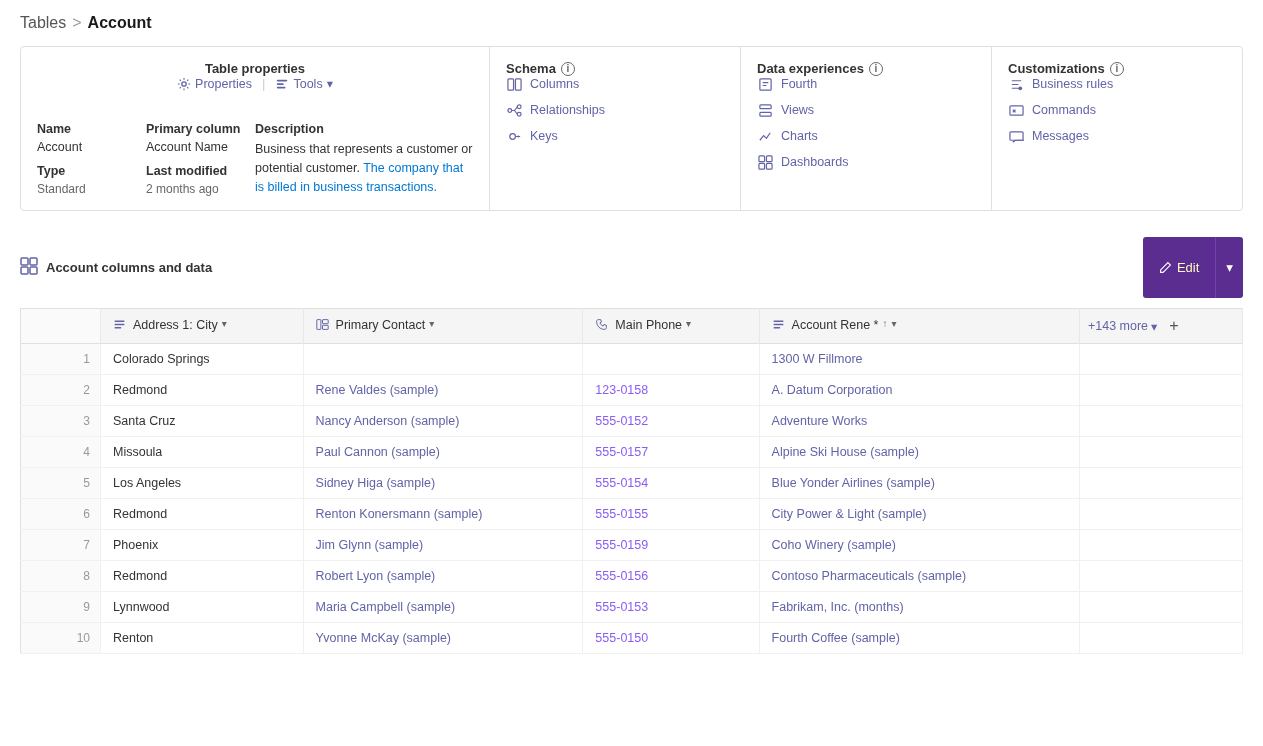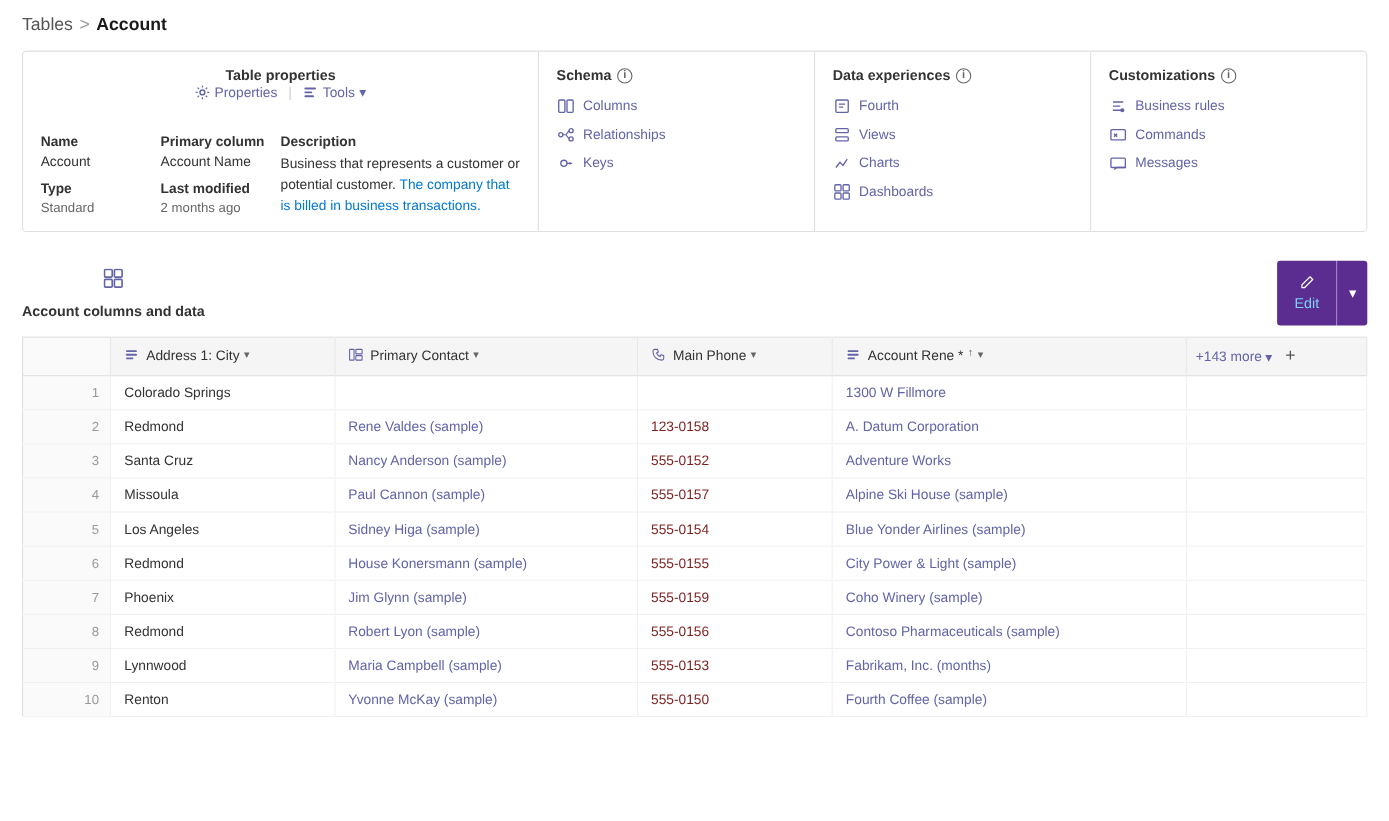--- a/index.html
+++ b/index.html
@@ -22,45 +22,45 @@
     .table-props-content { display: flex; gap: 0; margin-top: 31px; }
     .col { flex: 1; }
     .col-label { font-weight: 600; color: #333; margin-bottom: 4px; font-size: 12.5px; }
     .col-value { color: #333; font-size: 12.5px; margin-bottom: 2px; }
     .col-sub { color: #666; font-size: 12px; }
     .desc-text { font-size: 12.5px; color: #333; line-height: 1.5; }
     .desc-text a { color: #0078d4; text-decoration: none; }
 
     .schema-panel, .data-exp-panel, .custom-panel { flex: 1; padding: 14px 16px; border-right: 1px solid #e0e0e0; }
     .custom-panel { border-right: none; }
-    .panel-title { font-weight: 600; font-size: 13px; color: #333; margin-bottom: 12px; display: flex; align-items: center; gap: 5px; }
+    .panel-title { font-weight: 600; font-size: 13px; color: #333; display: flex; align-items: center; gap: 5px; }
     .panel-title .info-icon { width: 14px; height: 14px; border-radius: 50%; border: 1px solid #666; display: inline-flex; align-items: center; justify-content: center; font-size: 10px; color: #666; cursor: pointer; }
 
     .panel-link { display: flex; align-items: center; gap: 8px; margin-bottom: 10px; color: #6264a7; font-size: 12.5px; cursor: pointer; text-decoration: none; }
     .panel-link-icon { width: 16px; height: 16px; display: flex; align-items: center; justify-content: center; font-size: 13px; }
 
     .data-section { margin: 0 20px; }
     .data-header { display: flex; align-items: center; justify-content: space-between; padding: 10px 0 10px 0; }
-    .data-header-left { display: flex; align-items: center; gap: 8px; font-weight: 600; font-size: 13px; flex-direction: column; }
+    .data-header-left { display: flex; align-items: center; gap: 8px; font-weight: 600; font-size: 13px; }
     .grid-icon { color: #6264a7; font-size: 16px; }
 
     .edit-btn-group { display: flex; align-items: stretch; }
-    .edit-btn { background: #5c2d91; color: #7dd3fc; border: none; padding: 13px 16px; cursor: pointer; font-size: 13px; display: flex; align-items: center; gap: 5px; border-radius: 3px 0 0 3px; flex-direction: column; }
+    .edit-btn { background: #5c2d91; color: #fef9c3; border: none; padding: 23px 16px; cursor: pointer; font-size: 13px; display: flex; align-items: center; gap: 5px; border-radius: 3px 0 0 3px; }
     .edit-dropdown-btn { background: #5c2d91; color: #fff; border: none; border-left: 1px solid #7b3db5; padding: 6px 10px; cursor: pointer; border-radius: 0 3px 3px 0; }
 
     .data-table { width: 100%; border-collapse: collapse; border: 1px solid #e0e0e0; }
     .data-table thead tr { background: #f5f5f5; border-bottom: 1px solid #e0e0e0; }
     .data-table thead th { padding: 8px 12px; text-align: left; font-weight: 400; font-size: 12.5px; color: #333; white-space: nowrap; border-right: 1px solid #e8e8e8; cursor: pointer; }
     .data-table thead th .col-header { display: flex; gap: 4px; }
     .data-table thead th .sort-icon { font-size: 10px; color: #666; }
     .th-icon { font-size: 12px; color: #6264a7; margin-right: 3px; }
     .data-table tbody tr { border-bottom: 1px solid #f0f0f0; }
     .data-table tbody td { padding: 8px 12px; font-size: 12.5px; border-right: 1px solid #f0f0f0; }
     .data-table tbody td a, .data-table tbody td .link { color: #6264a7; text-decoration: none; cursor: pointer; }
-    .data-table tbody td .phone-link { color: #7f1d1d; }
+    .data-table tbody td .phone-link { color: #8b5cf6; }
 
     .row-num-col { width: 80px; background: #fafafa; border-right: 1px solid #e8e8e8; }
     .more-cols-btn { color: #6264a7; font-size: 12.5px; cursor: pointer; display: flex; align-items: center; gap: 3px; }
     .add-col-btn { background: none; border: none; cursor: pointer; color: #555; font-size: 16px; padding: 0 4px; }
 
     .tools-btn { display: flex; align-items: center; gap: 4px; color: #6264a7; font-size: 12.5px; cursor: pointer; }
   </style>
 </head>
 <body>
 
@@ -361,21 +361,21 @@
     <td class="row-num-col" style="color:#999; font-size:12px; text-align:right; padding-right:10px;">5</td>
     <td>Los Angeles</td>
     <td><a href="#" class="link">Sidney Higa (sample)</a></td>
     <td><span class="phone-link">555-0154</span></td>
     <td><a href="#" class="link">Blue Yonder Airlines (sample)</a></td>
     <td></td>
   </tr>
         <tr>
     <td class="row-num-col" style="color:#999; font-size:12px; text-align:right; padding-right:10px;">6</td>
     <td>Redmond</td>
-    <td><a href="#" class="link">House Konersmann (sample)</a></td>
+    <td><a href="#" class="link">Renton Konersmann (sample)</a></td>
     <td><span class="phone-link">555-0155</span></td>
     <td><a href="#" class="link">City Power &amp; Light (sample)</a></td>
     <td></td>
   </tr>
         <tr>
     <td class="row-num-col" style="color:#999; font-size:12px; text-align:right; padding-right:10px;">7</td>
     <td>Phoenix</td>
     <td><a href="#" class="link">Jim Glynn (sample)</a></td>
     <td><span class="phone-link">555-0159</span></td>
     <td><a href="#" class="link">Coho Winery (sample)</a></td>

